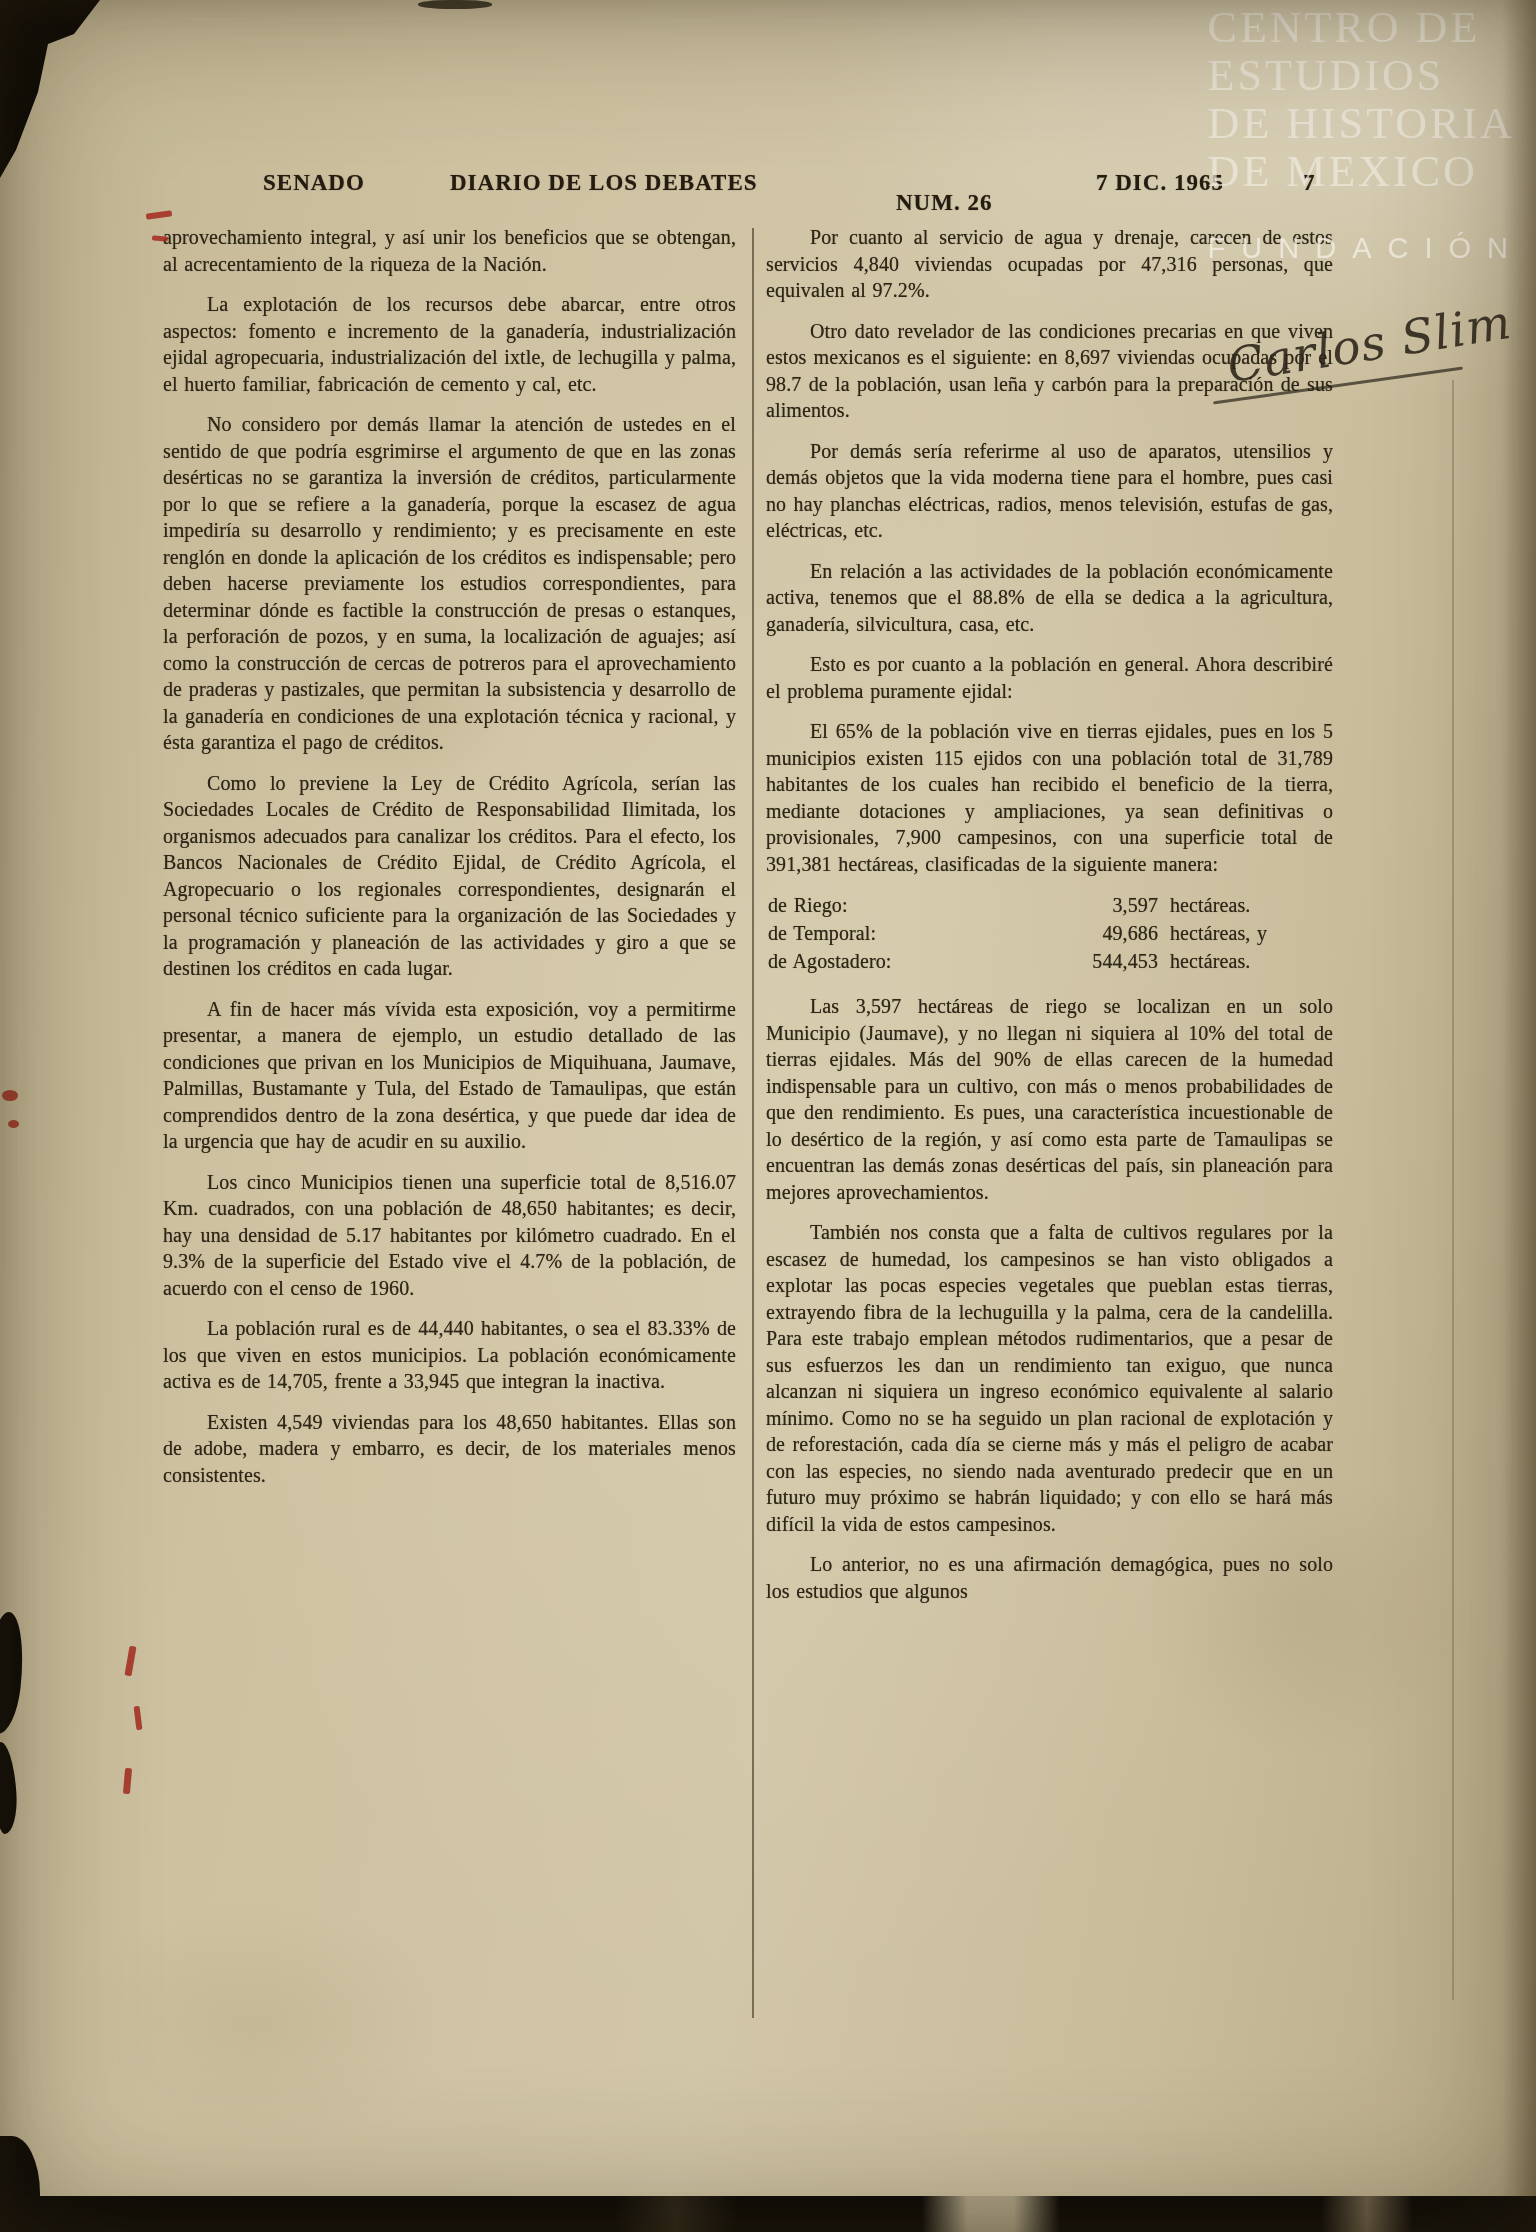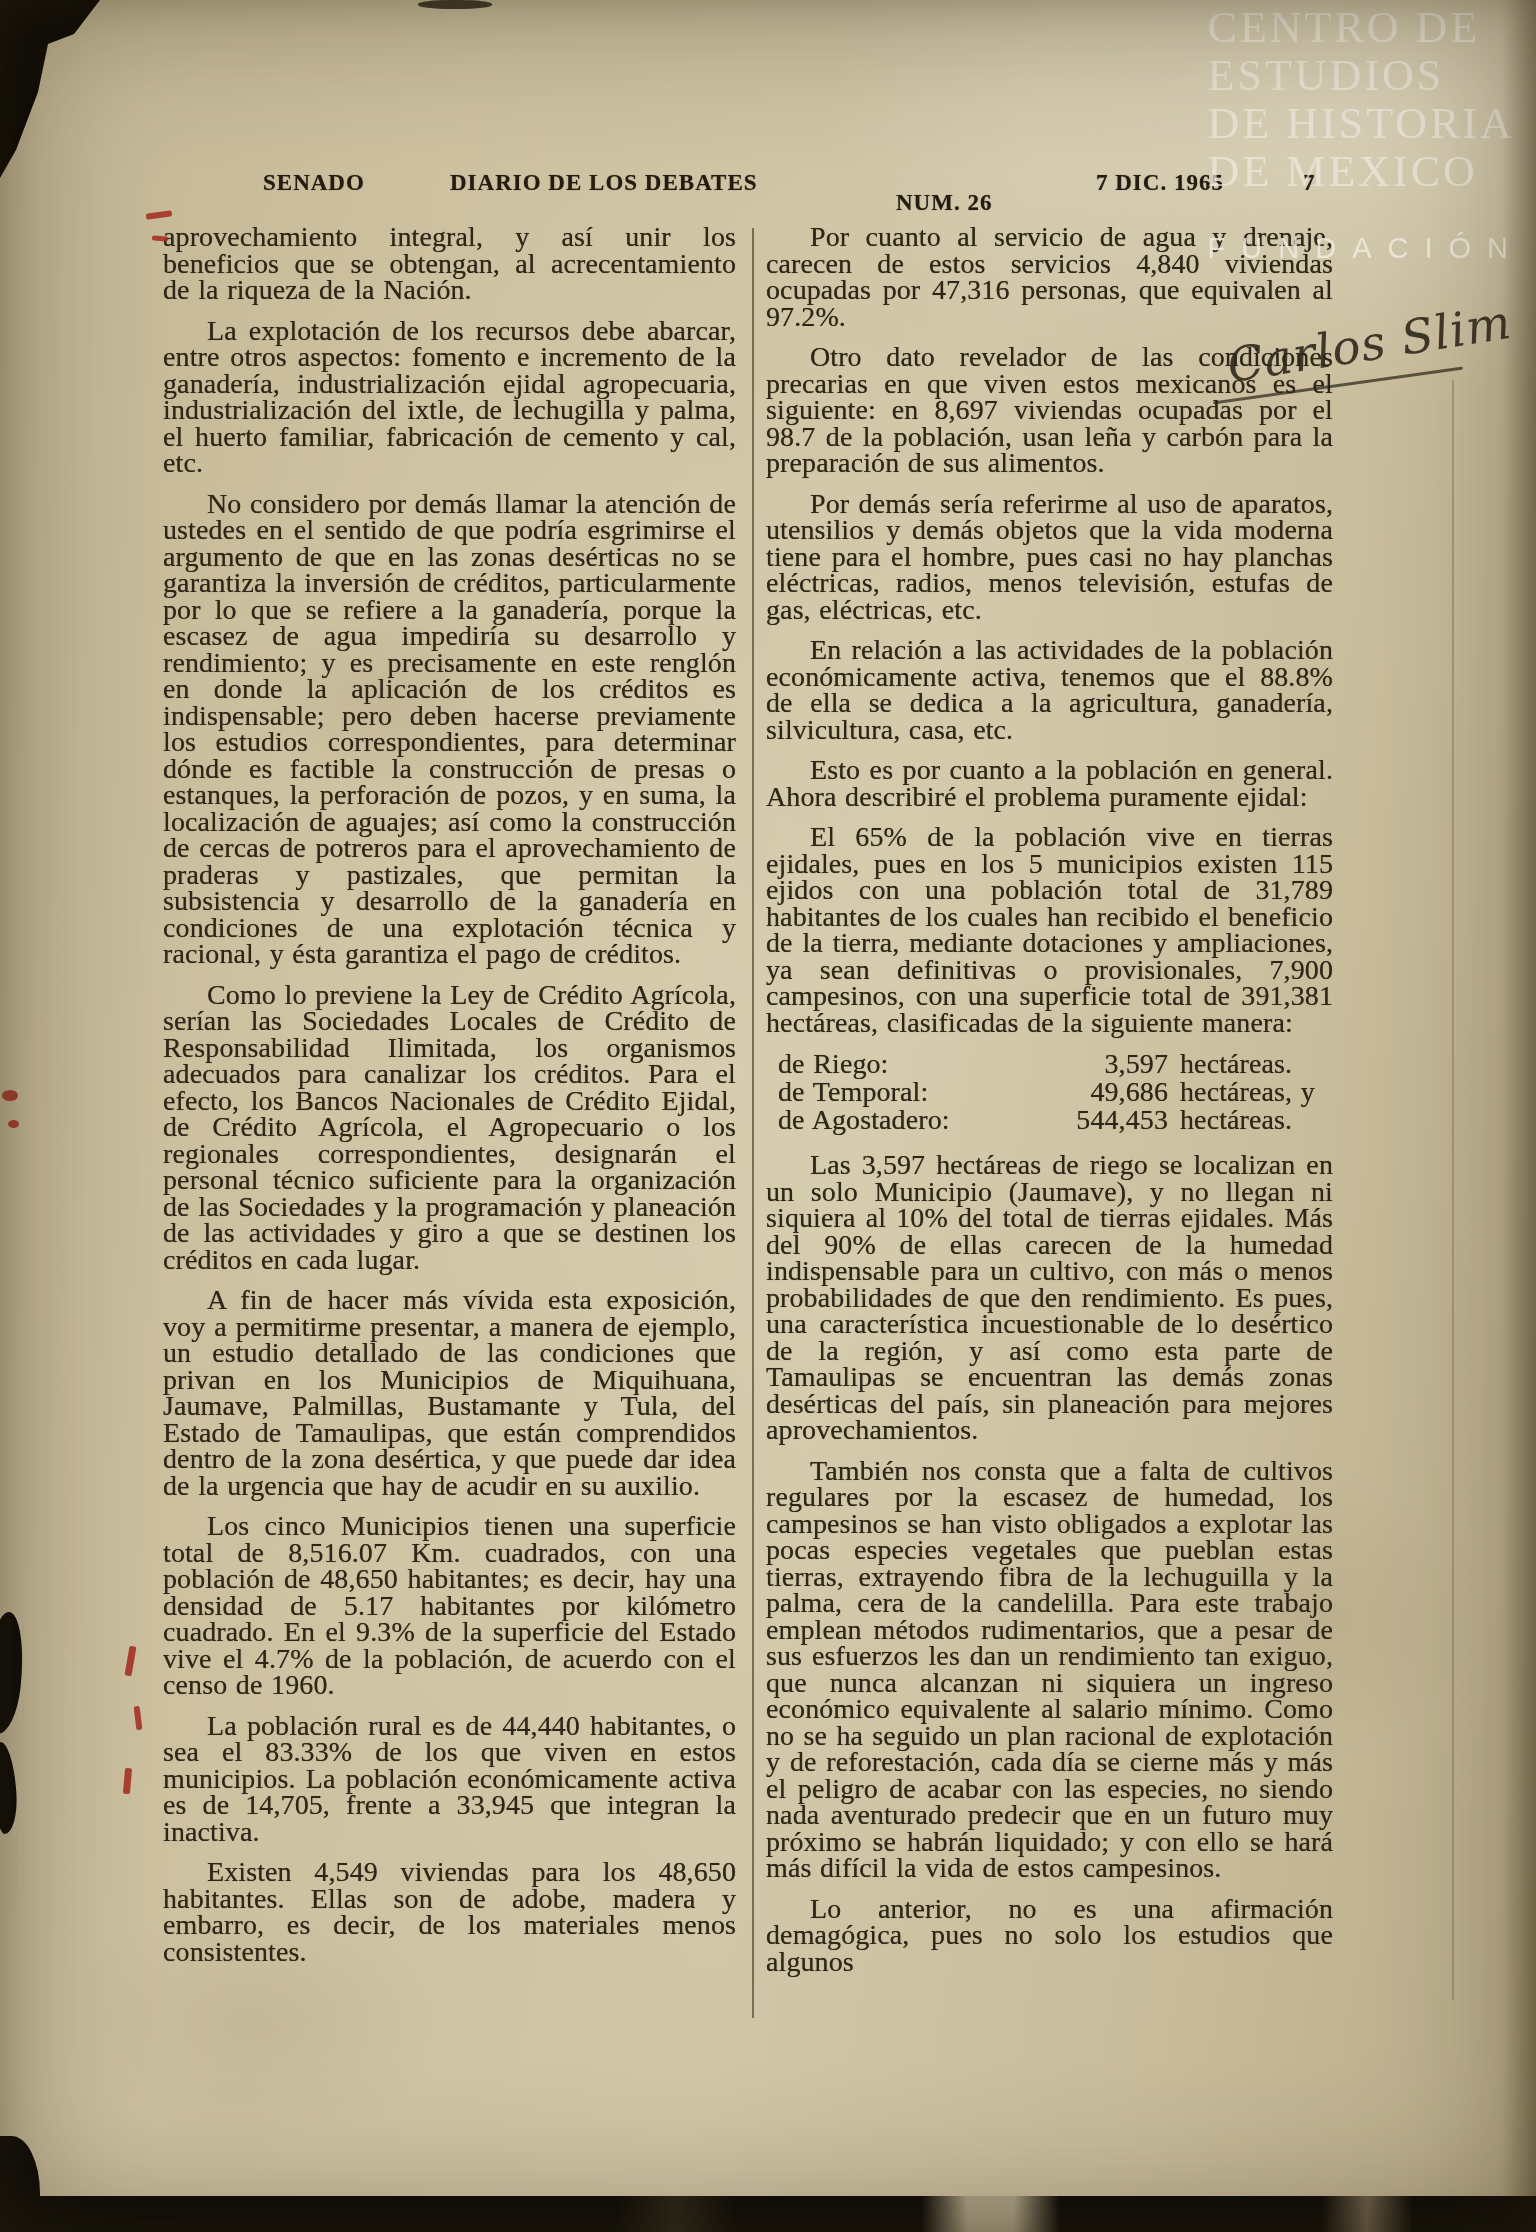--- a/index.html
+++ b/index.html
@@ -26,36 +26,36 @@
   }
   .h-senado { left:263px; }
   .h-title  { left:450px; }
   .h-num    { left:896px;margin-top:20px; }
   .h-date   { left:1096px; }
   .h-page   { left:1303px; }
 
   
   .col {
     position:absolute; top:224px; height:1815px; overflow:hidden; z-index:2;
-    font-size:28px; line-height:26.5px; color:#2e2617;
+    font-size:20px; line-height:26.5px; color:#2e2617;
     text-align:justify; letter-spacing:0.1px; word-spacing:1.5px;
     text-shadow:0 0 0.7px rgba(46,38,23,0.65);
   }
   .col-left  { left:163px; width:573px; }
   .col-right { left:766px; width:567px; }
   .col p { margin:0 0 14px 0; text-indent:44px; }
   .col p.no-indent { text-indent:0; }
 
   .divider {
     position:absolute; left:752px; top:228px; width:2px; height:1790px;
     background:rgba(72,60,42,0.65); z-index:2;
   }
 
   
-  .land-table { margin:6px 0 18px 12px; }
+  .land-table { margin:6px 0 18px 2px; }
   .lt-row { display:flex; line-height:28px; }
   .lt-label { flex:0 0 235px; }
   .lt-num   { flex:0 0 155px; text-align:right; }
   .lt-unit  { margin-left:12px; }
 
   
   .watermark {
     position:absolute; top:4px; right:12px; text-align:left; z-index:4;
     color:rgba(241,237,227,0.66); font-size:44px; line-height:48px;
     letter-spacing:3px; font-family:"Liberation Serif", serif;

